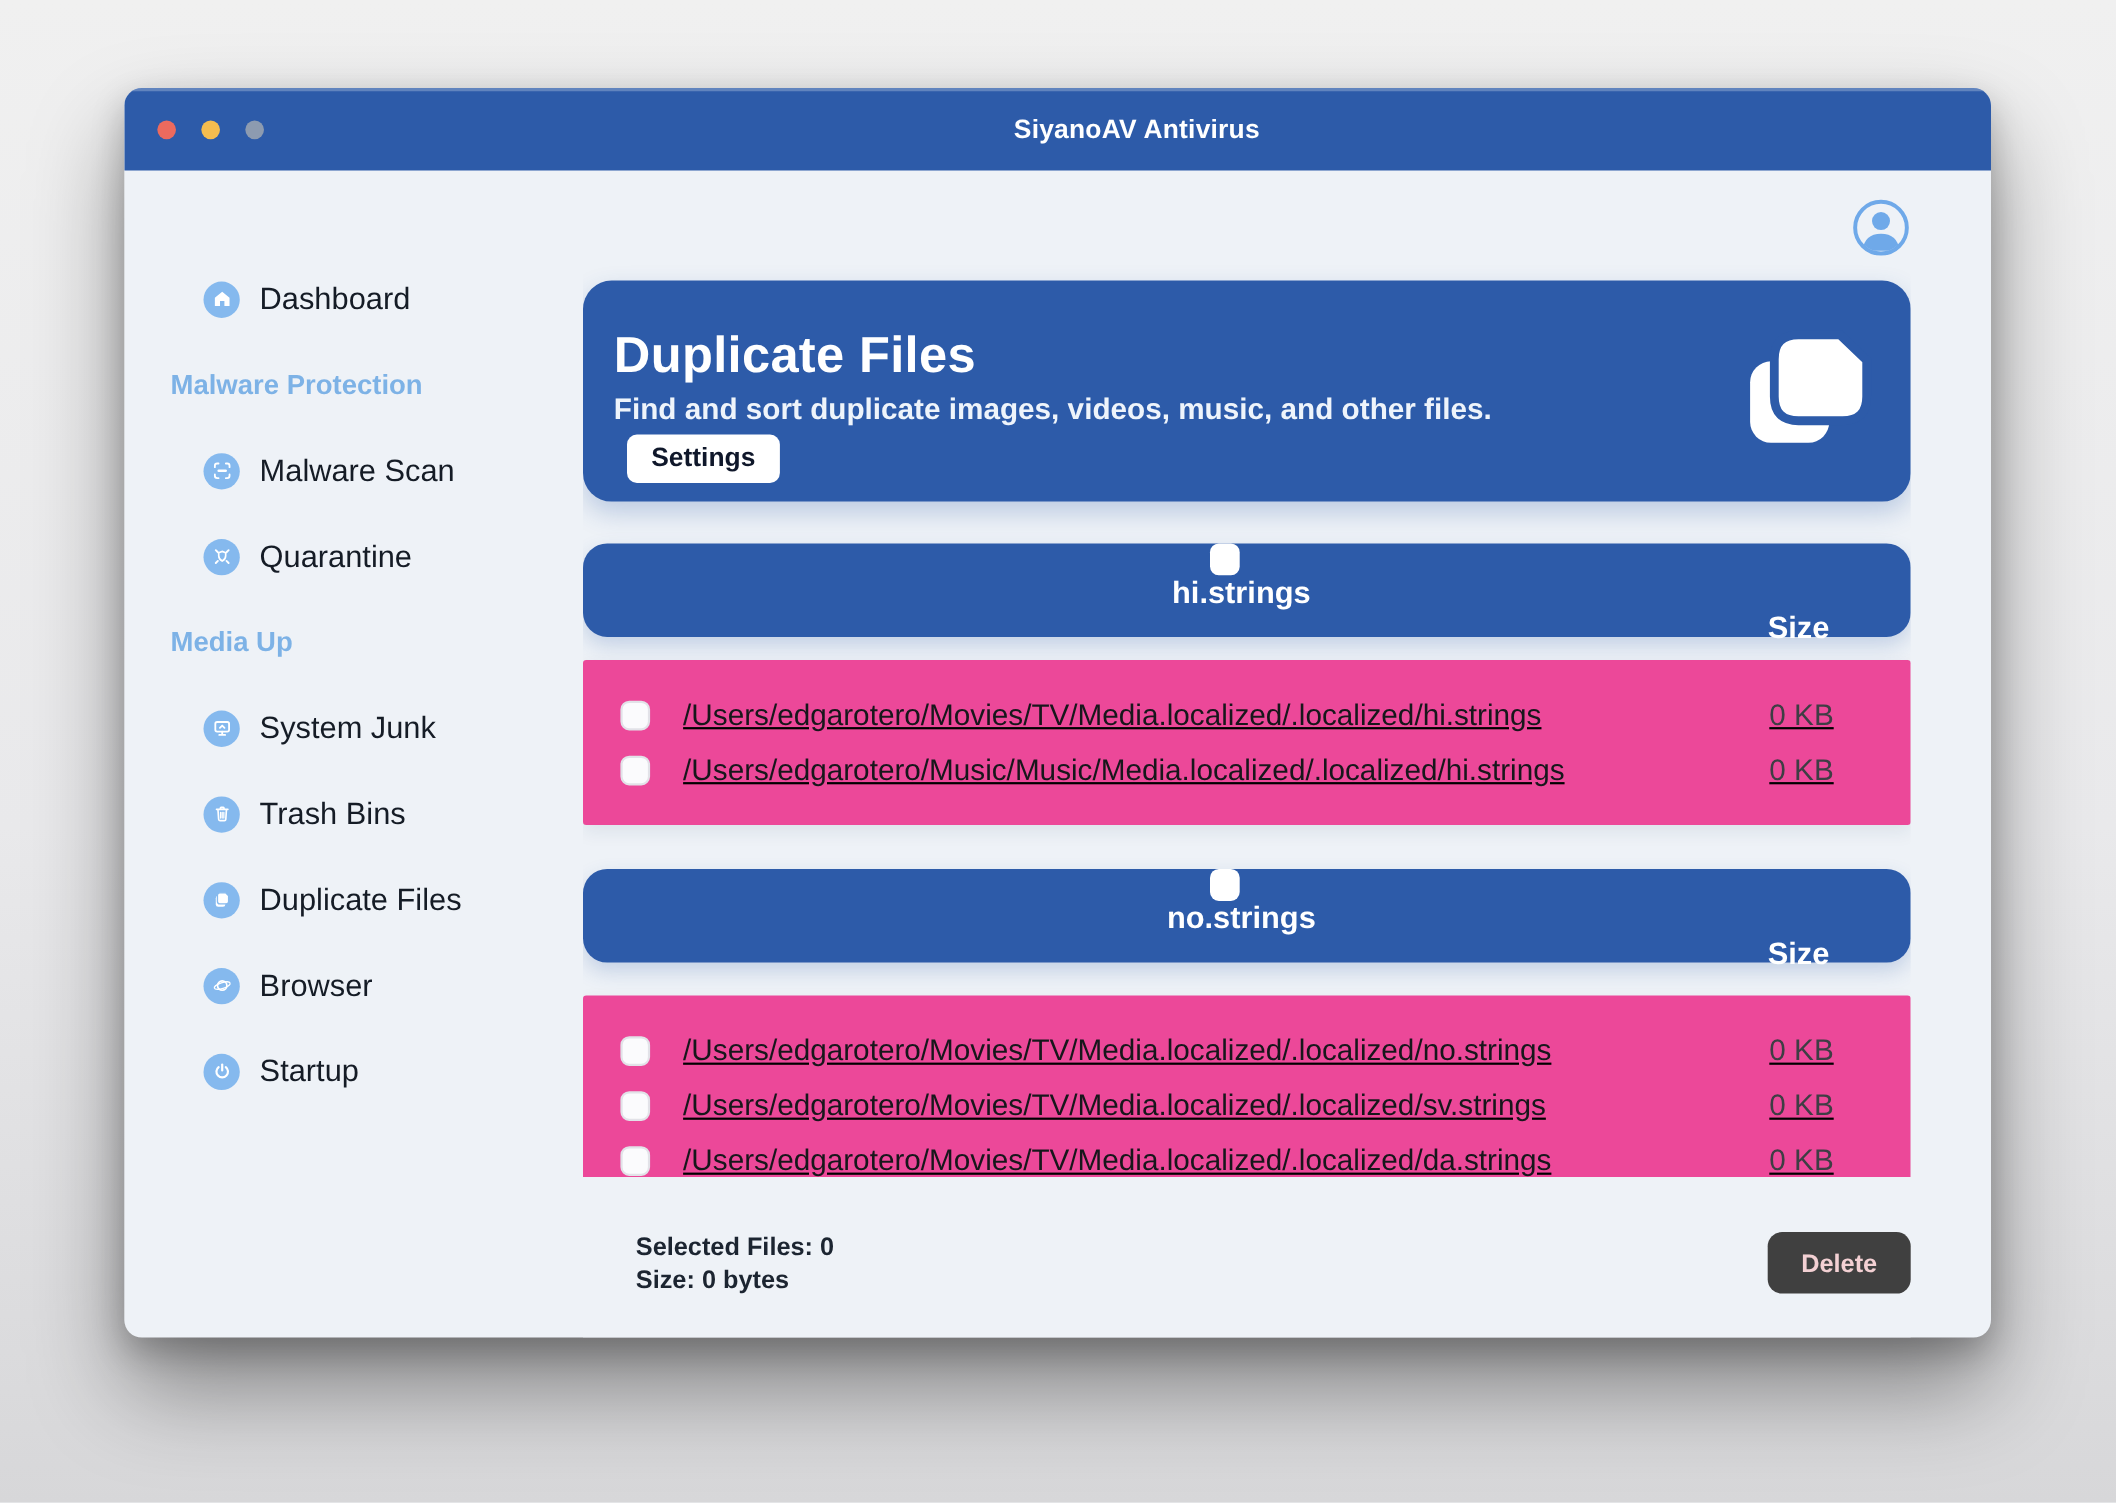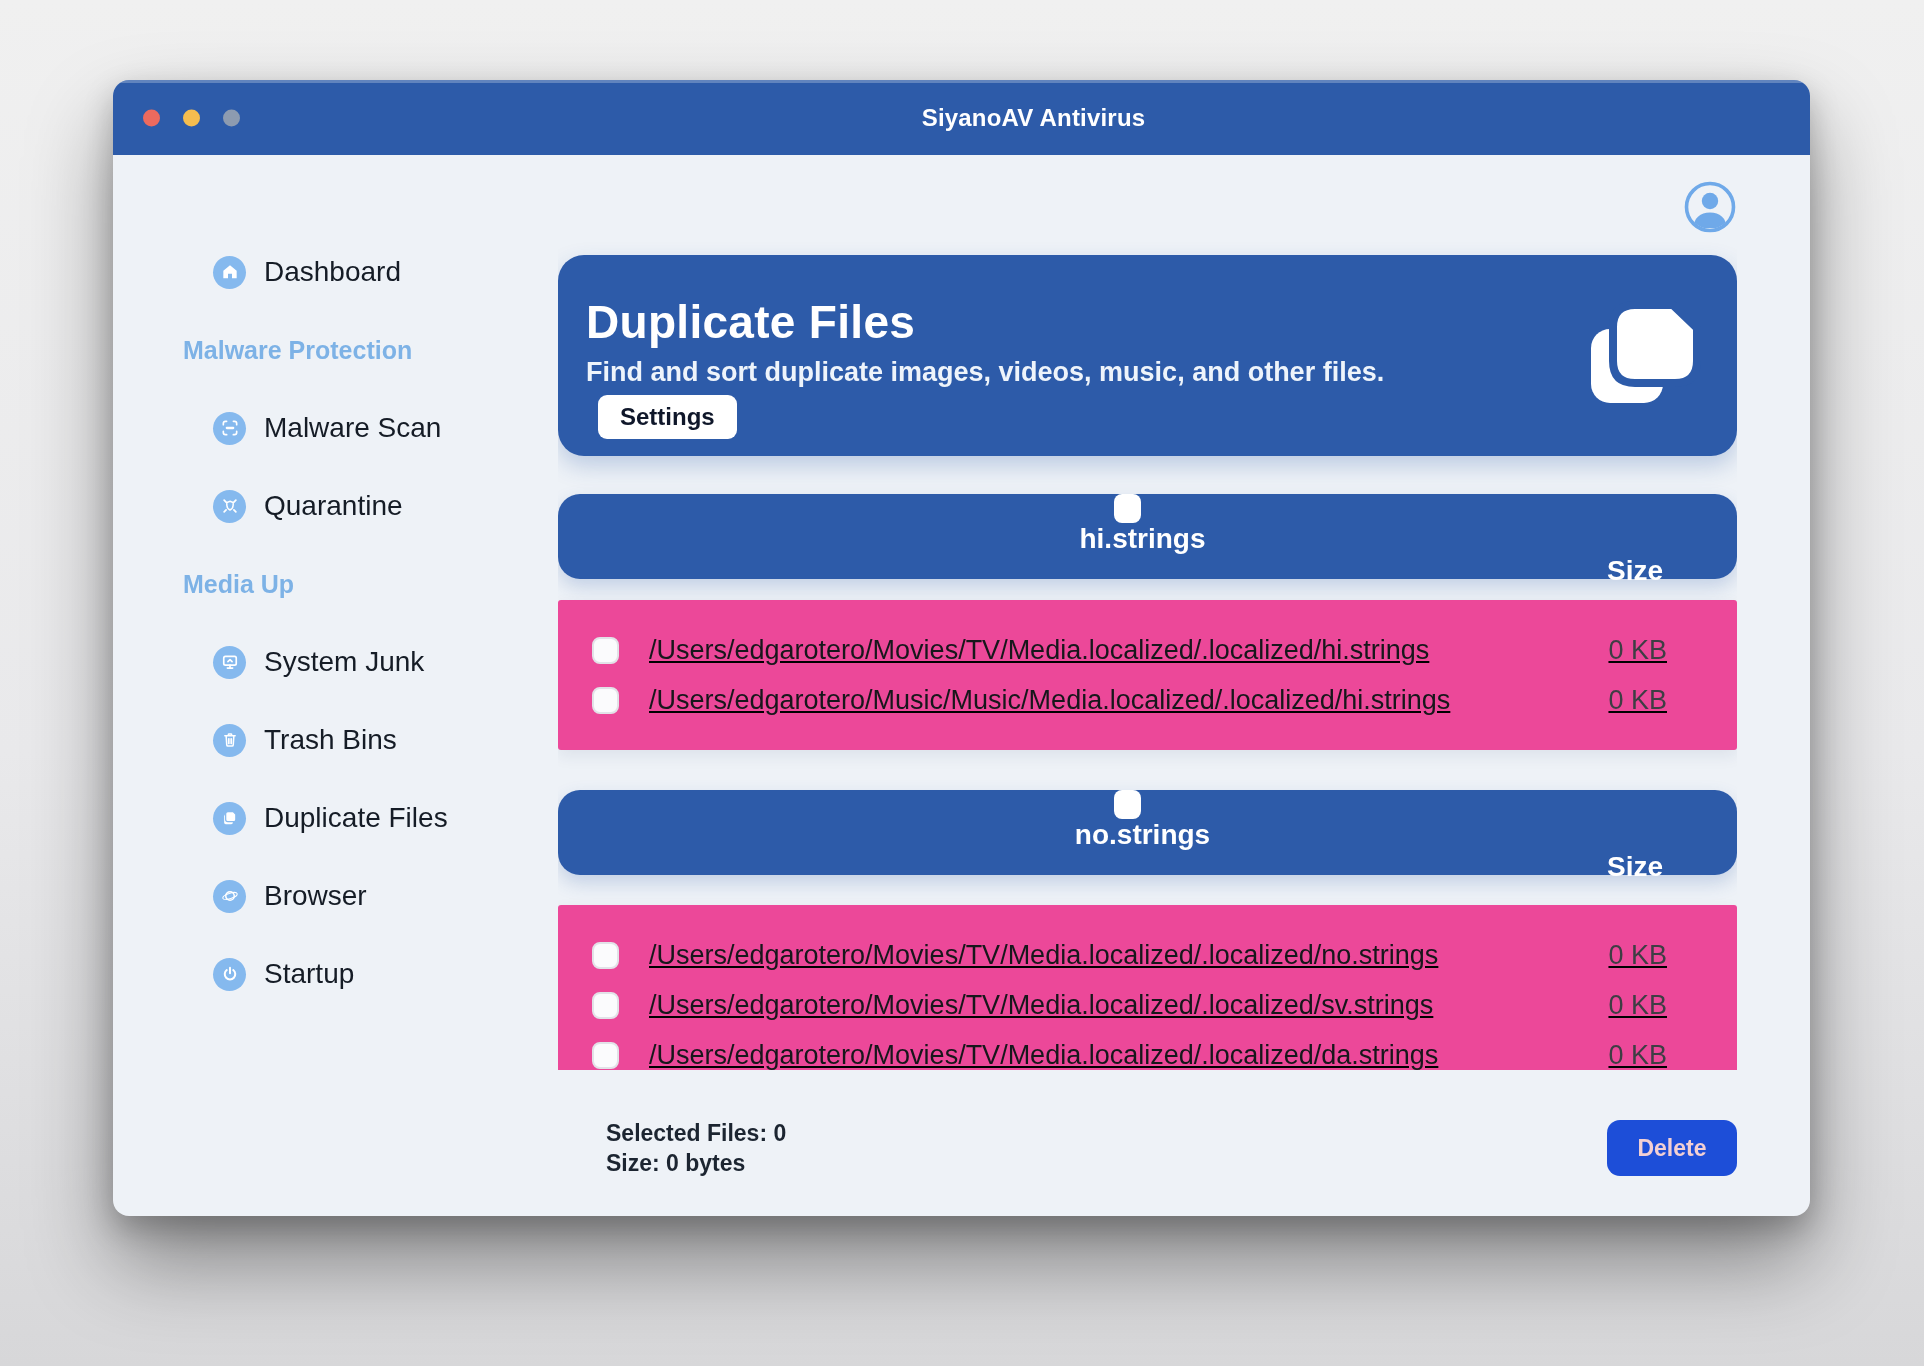--- a/index.html
+++ b/index.html
@@ -23,21 +23,21 @@
     transform:translate(calc(-50% + 72px),-50%);
     color:#ffffff; font-size:24px; font-weight:700; letter-spacing:.2px;
     white-space:nowrap;
   }
   .traffic { position:absolute; left:30px; top:50%; transform:translateY(-50%); display:flex; gap:23px; }
   .dot { width:17px; height:17px; border-radius:50%; }
   .dot-close { background:#ec6a5e; }
   .dot-min { background:#f5bd4f; }
   .dot-zoom { background:#8d9bb0; }
 
-  .content { display:flex; height:1061px;padding-left:28px; }
+  .content { display:flex; height:1061px; }
 
   
   .sidebar { width:417px; padding-top:78px; flex:none; }
   .side-row { height:78px; display:flex; align-items:center; padding-left:72px; cursor:default; }
   .side-section { height:78px; display:flex; align-items:center; padding-left:42px;
     color:#7db2e6; font-size:25px; font-weight:700; }
   .side-icon { width:33px; height:33px; border-radius:50%; background:#85b9ee;
     display:flex; align-items:center; justify-content:center; margin-right:18px; flex:none; }
   .side-icon svg { display:block; }
   .side-label { font-size:28px; color:#151c26; white-space:nowrap; }
@@ -87,21 +87,21 @@
   .file-size { margin-left:auto; font-size:27px; color:#3e3e44; }
 
   .footer {
     position:absolute; left:0; right:73px; bottom:0; height:146px; background:#eef2f7;
     display:flex; align-items:center; justify-content:space-between;
     padding-top:10px;
   }
   .footer-stats { color:#1c2531; font-size:23px; font-weight:700; line-height:30px;margin-left:48px; }
   .delete-btn {
     width:130px; height:56px; border-radius:13px; border:none;
-    background:#1d4ed8; color:#f3d0d3; font-size:23px; font-weight:700;
+    background:#404040; color:#f3d0d3; font-size:23px; font-weight:700;
     font-family:"Liberation Sans",sans-serif; cursor:not-allowed;
   }
 </style>
 </head>
 <body>
 
 <div class="window">
 
   <div class="titlebar">
     <div class="traffic">

